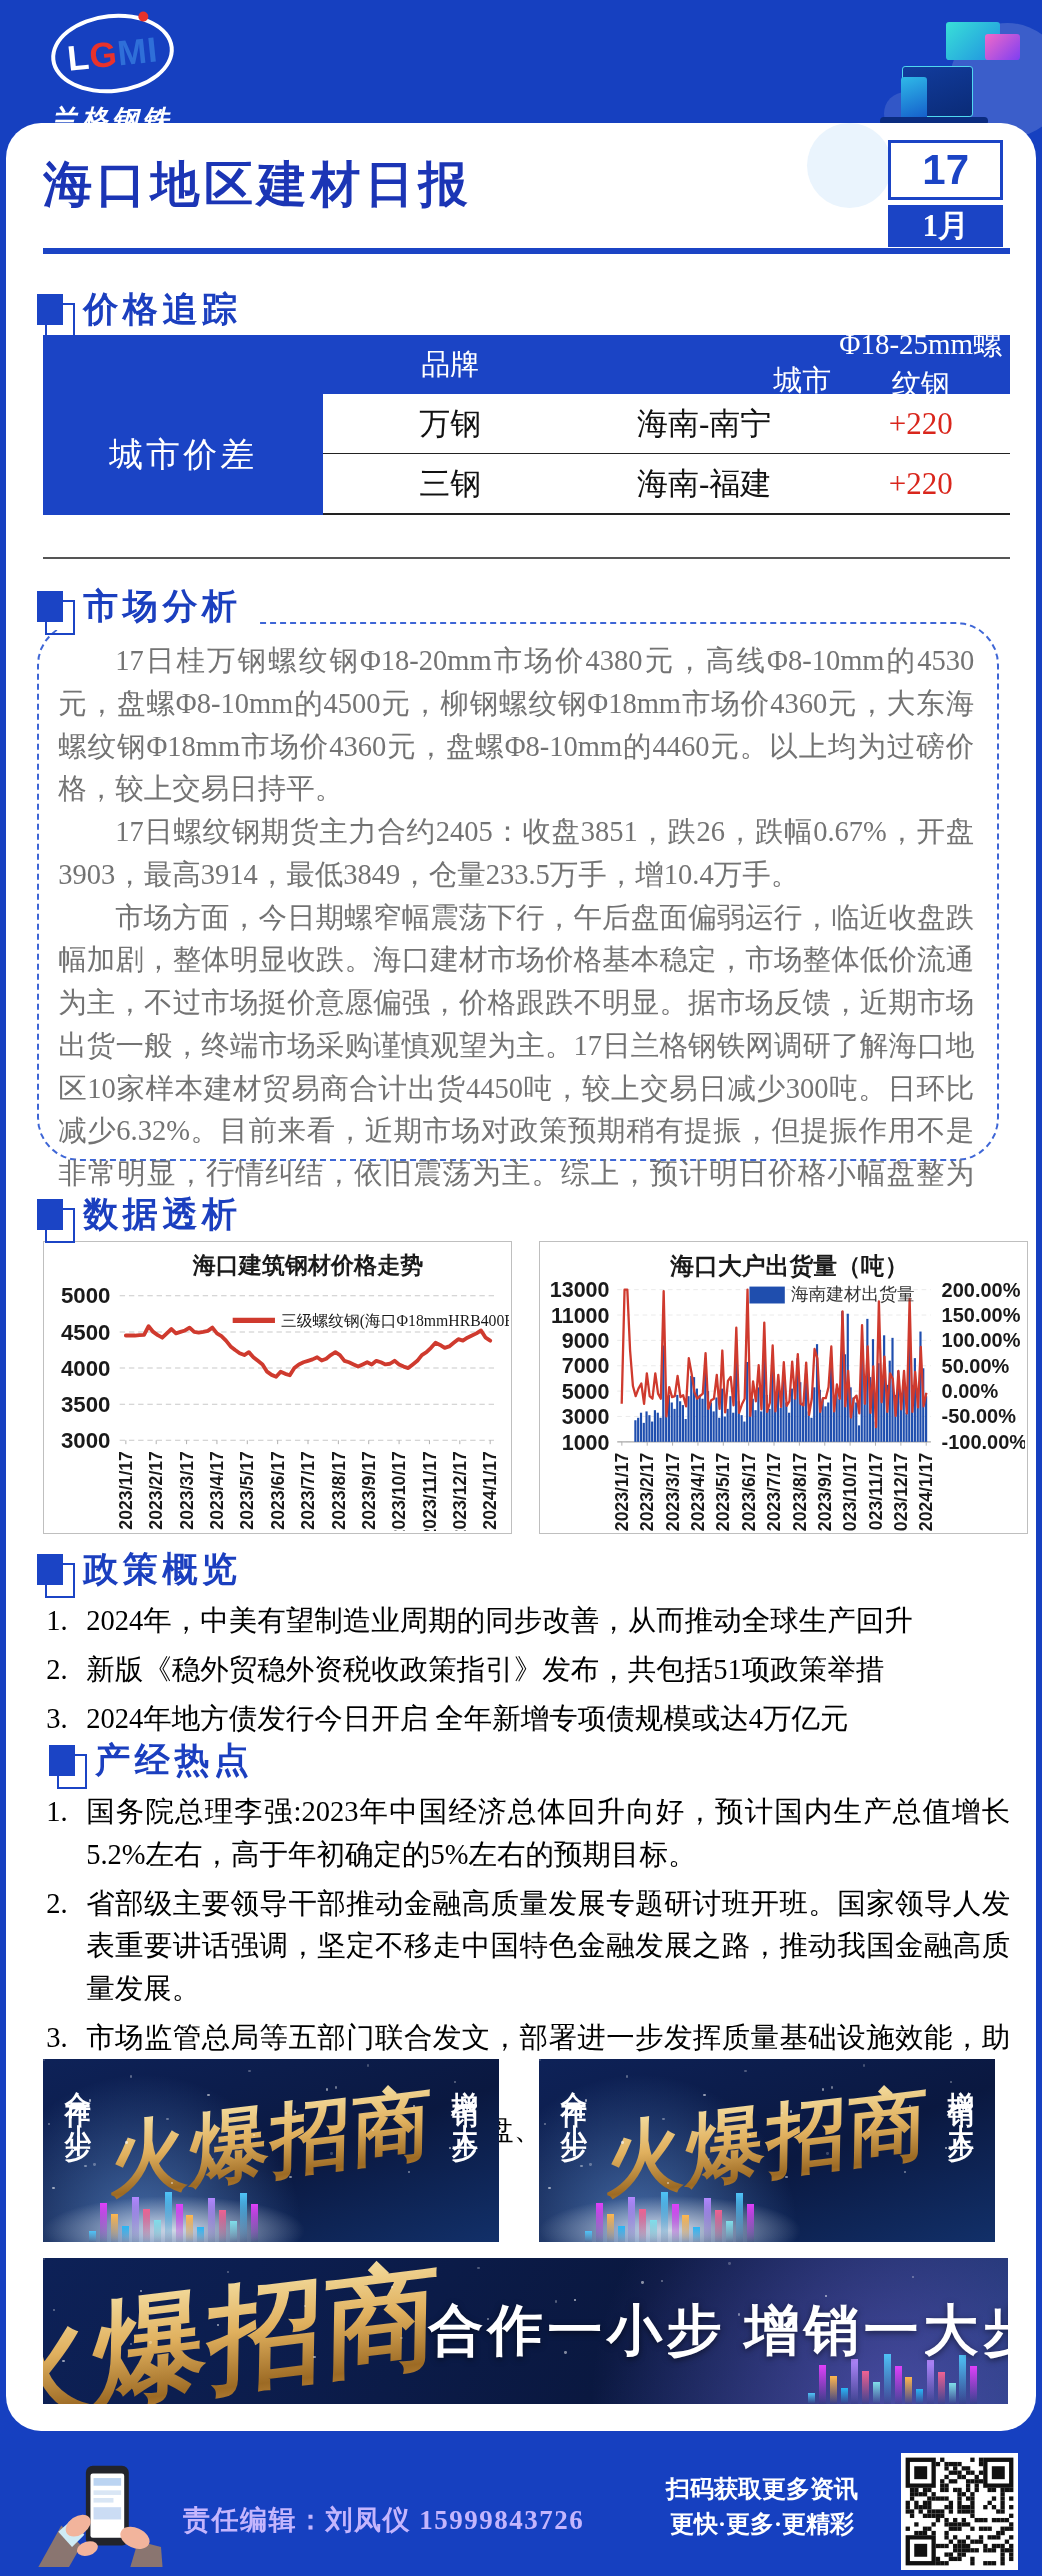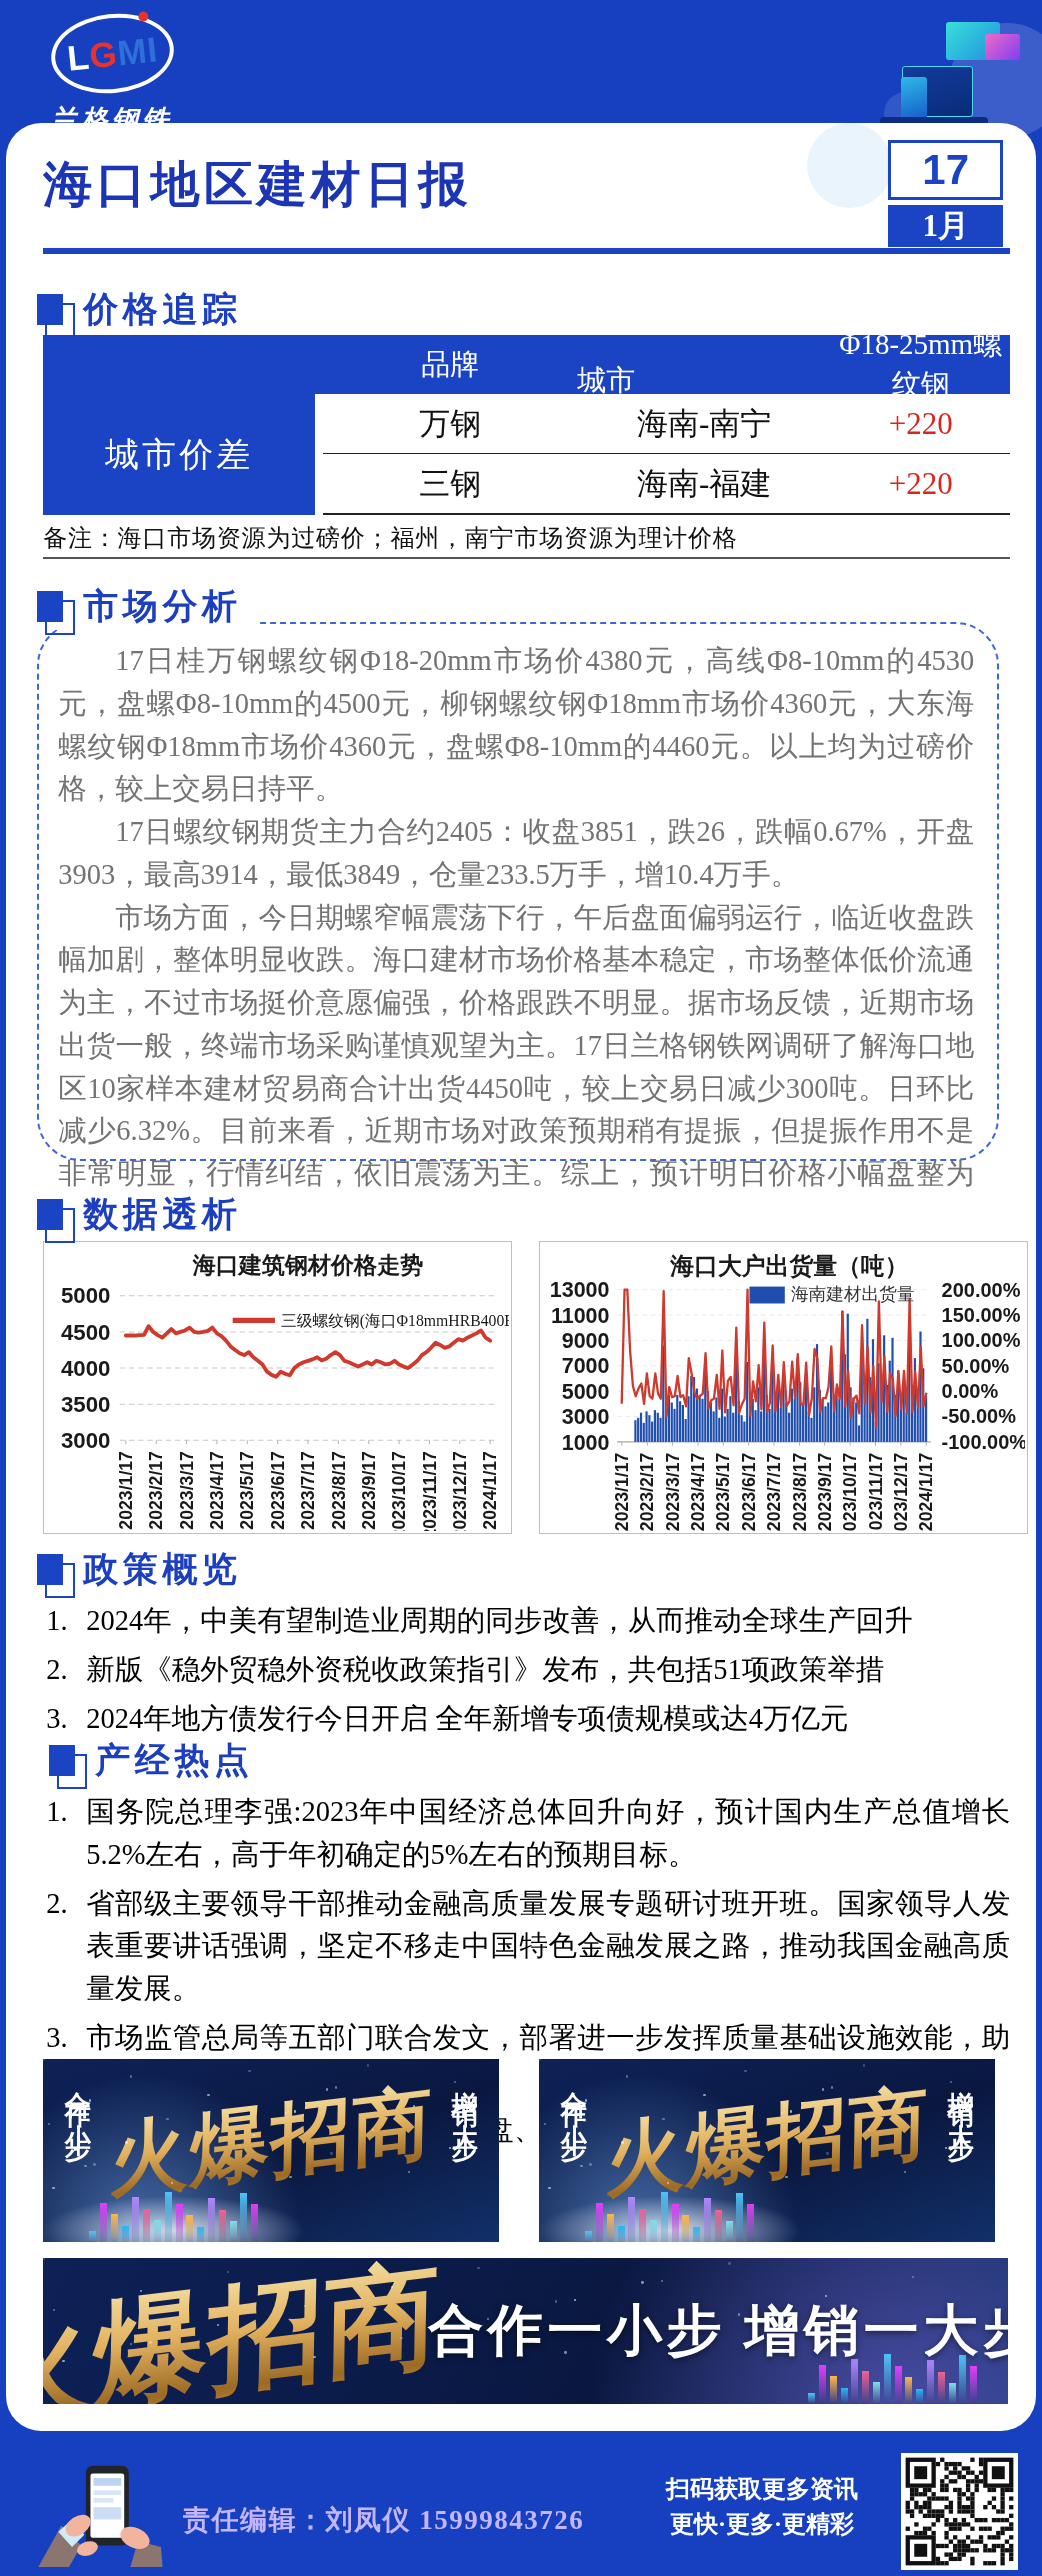--- a/index.html
+++ b/index.html
@@ -36,26 +36,26 @@
   .sec{position:absolute;display:flex;align-items:center;z-index:5;background:#fff;padding-right:18.5px;}
   .sec-icon{position:relative;width:26px;height:31px;background:#1B44C5;margin-right:20px;}
   .sec-icon::after{content:"";position:absolute;left:7.7px;top:9.2px;width:26px;height:31px;border:2.3px solid #1B44C5;background:transparent;}
   .sec-label{font-size:35px;font-weight:bold;color:#1B3FBF;letter-spacing:4.6px;white-space:nowrap;}
 
   
   .ptable{position:absolute;left:37px;top:212px;width:967px;}
   .pt-head{display:flex;background:#1B44C5;color:#fff;height:59px;align-items:center;font-size:29px;}
   .pt-head .c0{width:280px;}
   .pt-head .c1{width:254px;text-align:center;}
-  .pt-head .c2{width:254px;text-align:left;margin-top:32px;}
+  .pt-head .c2{width:254px;text-align:right;margin-top:32px;}
   .pt-head .c3{width:179px;text-align:center;}
   .pt-body{display:flex;}
   .pt-span{width:280px;background:#1B44C5;color:#fff;display:flex;align-items:center;justify-content:center;
     font-size:34px;letter-spacing:3.1px;}
-  .pt-rows{width:687px;padding-left:8px;}
+  .pt-rows{width:687px;}
   .pt-row{display:flex;height:59px;align-items:center;font-size:31px;color:#111;border-bottom:1.5px solid #222;}
   .pt-row .c1{width:254px;text-align:center;}
   .pt-row .c2{width:254px;text-align:center;}
   .pt-row .c3{width:179px;text-align:center;color:#D9261C;}
   .pt-note{position:absolute;left:37px;top:399px;font-size:24px;color:#111;letter-spacing:0.8px;}
   .pt-hr{position:absolute;left:37px;top:434px;width:967px;height:1.5px;background:#555;}
 
   
   .analysis-box{position:absolute;left:31px;top:499px;width:962px;height:539px;border:2.3px dashed #3E66D6;
     border-radius:43px;box-sizing:border-box;z-index:1;}
@@ -158,21 +158,20 @@
             <div class="c3">+220</div>
           </div>
           <div class="pt-row" style="border-bottom:2.3px solid #222;">
             <div class="c1">三钢</div>
             <div class="c2">海南-福建</div>
             <div class="c3">+220</div>
           </div>
         </div>
       </div>
     </div>
-    <div class="pt-note">备注：海口市场资源为过磅价；福州，南宁市场资源为理计价格</div>
     <div class="pt-hr"></div>
 
     <div class="sec" style="left:31px;top:460px;">
       <span class="sec-icon"></span>
       <span class="sec-label">市场分析</span>
     </div>
     <div class="analysis-box"></div>
     <div class="analysis-text">
       <p>17日桂万钢螺纹钢Φ18-20mm市场价4380元，高线Φ8-10mm的4530元，盘螺Φ8-10mm的4500元，柳钢螺纹钢Φ18mm市场价4360元，大东海螺纹钢Φ18mm市场价4360元，盘螺Φ8-10mm的4460元。以上均为过磅价格，较上交易日持平。</p>
       <p>17日螺纹钢期货主力合约2405：收盘3851，跌26，跌幅0.67%，开盘3903，最高3914，最低3849，仓量233.5万手，增10.4万手。</p>

